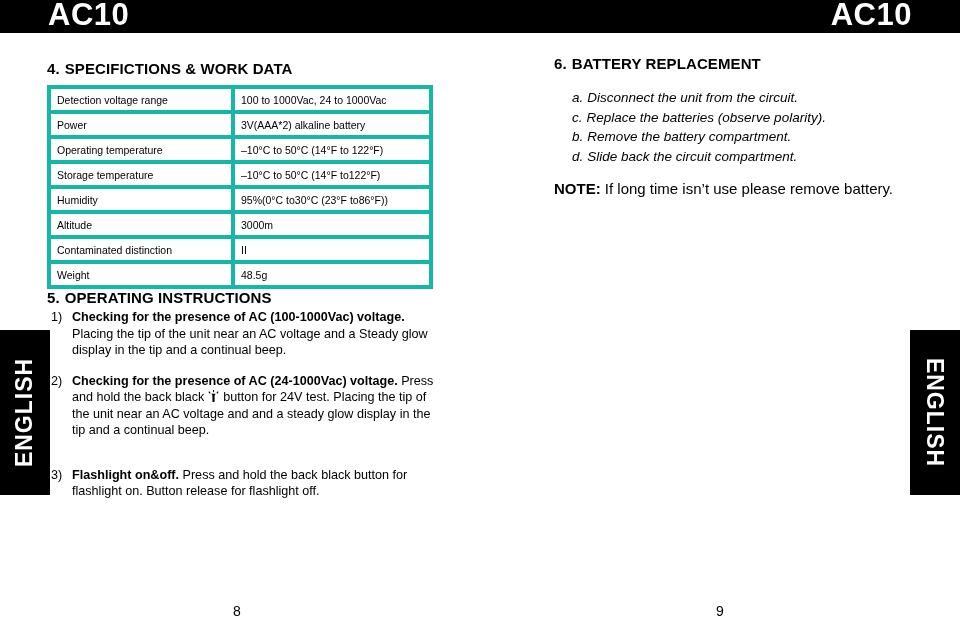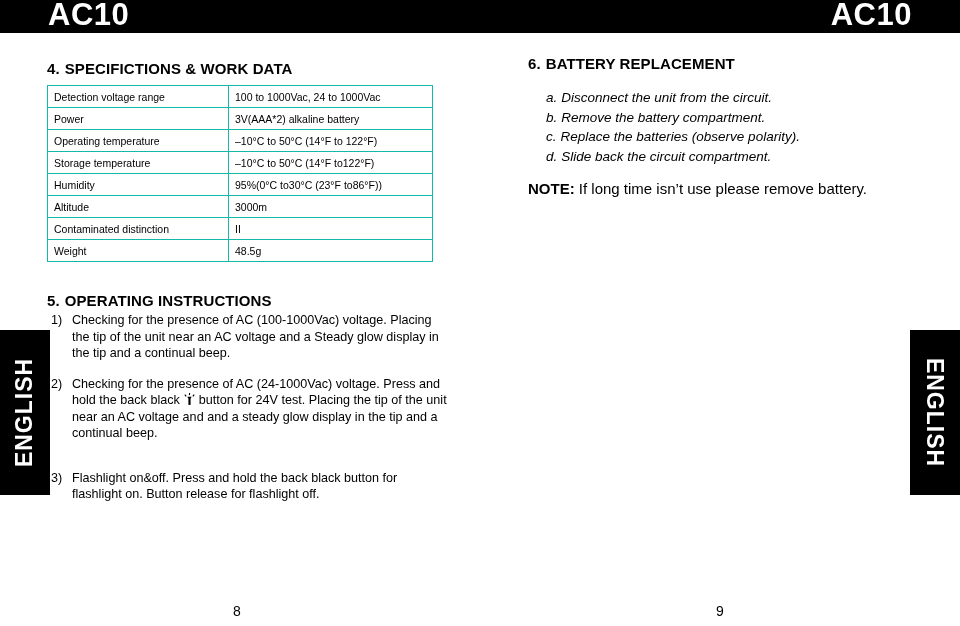--- a/index.html
+++ b/index.html
@@ -61,21 +61,21 @@
 
   
   .col-left {
     position: absolute;
     left: 47px;
     top: 60px;
     width: 400px;
   }
   .col-right {
     position: absolute;
-    left: 528px;
+    left: 554px;
     top: 55px;
     width: 400px;
   }
 
   
   .section-heading {
     font-size: 15px;
     font-weight: bold;
     letter-spacing: 0.1px;
     margin: 0 0 8px 0;
@@ -83,56 +83,56 @@
   .section-heading .num { margin-right: 5px; }
 
   
   table.spec-table {
     border-collapse: collapse;
     width: 386px;
     table-layout: fixed;
     margin-top: 4px;
   }
   table.spec-table td {
-    border: 1px solid #14b8a6;
+    border: 4px solid #14b8a6;
     font-size: 10.5px;
     height: 21px;
     padding: 0 6px;
     vertical-align: middle;
     line-height: 12px;
   }
   table.spec-table td.label {
     width: 168px;
     text-align: left;
   }
   table.spec-table td.value {
   }
 
   
-  .op-section { margin-top: 30px; }
+  .op-section { }
   .op-section .section-heading { margin-bottom: 3px; }
 
   ol.op-list {
     list-style: none;
     margin: 0;
     padding: 0;
   }
   ol.op-list > li {
     position: relative;
     padding-left: 25px;
     margin-bottom: 14px;
     font-size: 12.6px;
     line-height: 16.5px;
   }
   ol.op-list > li .marker {
     position: absolute;
     left: 4px;
     top: 0;
   }
-  ol.op-list > li b { font-weight: normal; }
+  ol.op-list > li b { font-weight: bold; }
 
   .gap-before-3 { margin-top: 28px; }
 
   
   .torch-icon {
     display: inline-block;
     width: 13px;
     height: 13px;
     vertical-align: -2px;
     margin: 0 3px;
@@ -263,24 +263,24 @@
 
   <div class="section-heading">
     <span class="num">6.</span><span>BATTERY REPLACEMENT</span>
   </div>
 
   <ul class="battery-steps">
     <li>
       <span class="step-letter">a.</span><span>Disconnect the unit from the circuit.</span>
     </li>
     <li>
+      <span class="step-letter">c.</span><span>Replace the batteries (observe polarity).</span>
+    </li>
+    <li>
       <span class="step-letter">b.</span><span>Remove the battery compartment.</span>
-    </li>
-    <li>
-      <span class="step-letter">c.</span><span>Replace the batteries (observe polarity).</span>
     </li>
     <li>
       <span class="step-letter">d.</span><span>Slide back the circuit compartment.</span>
     </li>
   </ul>
 
   <div class="note-line">
     <b>NOTE:</b><span> If long time isn’t use please remove battery.</span>
   </div>
 </div>

